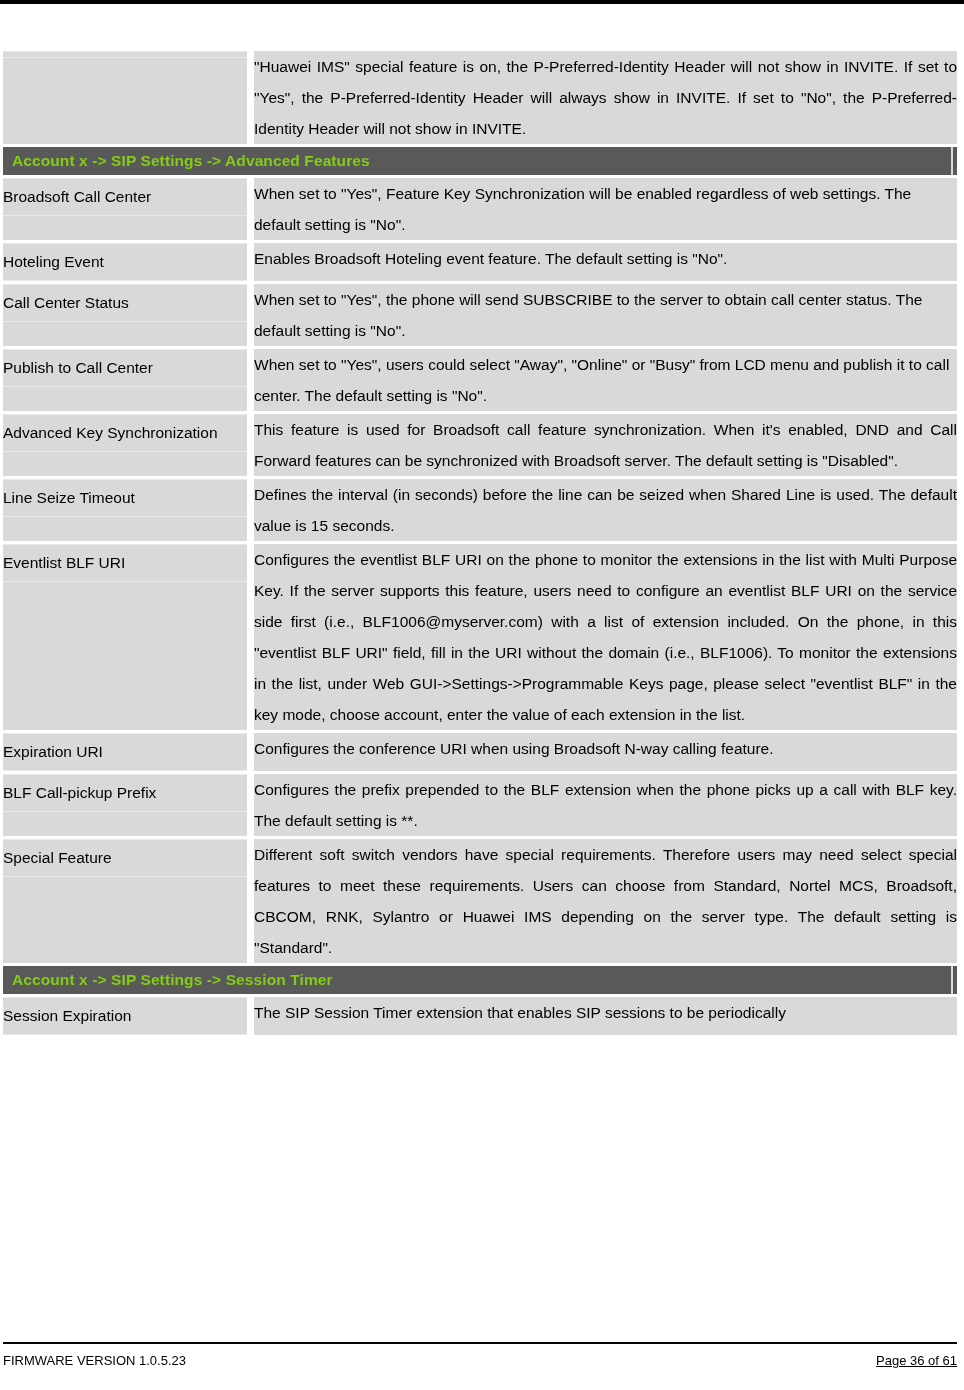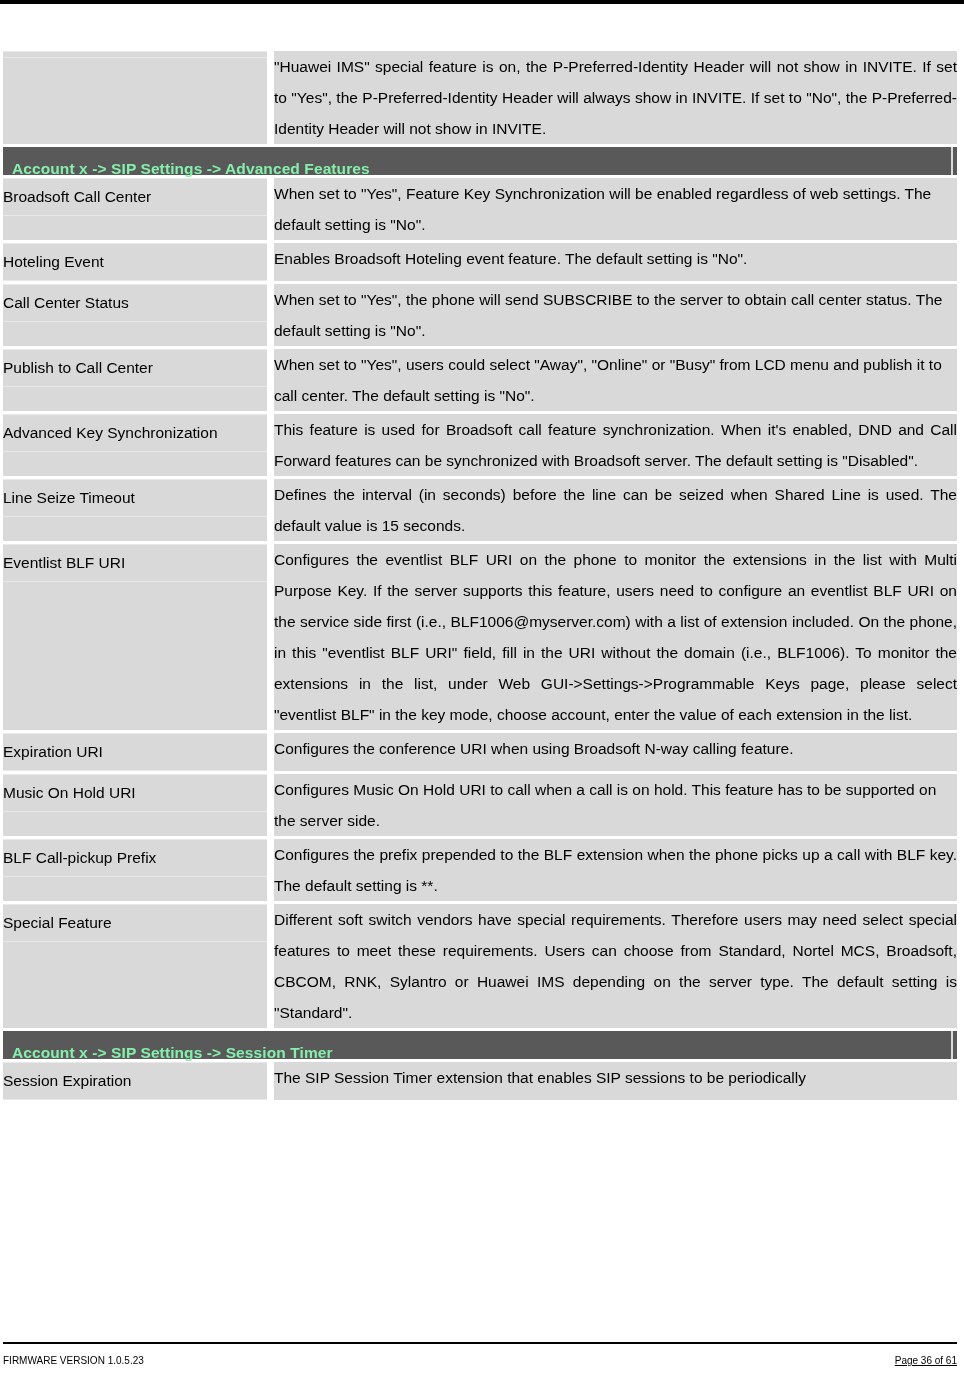--- a/index.html
+++ b/index.html
@@ -45,43 +45,43 @@
     vertical-align: top;
     padding: 0;
   }
 
   
   tr.section-row td {
     padding: 0;
   }
   .section-bar {
     background: #595959;
-    color: #86efac;
+    color: #84cc16;
     font-size: 15.5px;
     font-weight: bold;
     line-height: 28px;
     height: 28px;
-    padding: 8px 0 0 9px;
+    padding: 0 0 0 9px;
     box-sizing: border-box;
     position: relative;
     letter-spacing: 0.1px;
   }
   .section-bar::after {
     content: "";
     position: absolute;
     right: 4px;
     top: 0;
     bottom: 0;
     width: 2px;
     background: #d9d9d9;
   }
 
   
   td.label-cell {
-    width: 264px;
+    width: 244px;
     background: #d9d9d9;
     font-size: 15.5px;
     line-height: 31px;
     padding: 7px 6px 7px 9px;
     box-sizing: border-box;
   }
   td.spacer-cell {
     width: 7px;
     background: #ffffff;
     padding: 0;
@@ -114,21 +114,21 @@
   .footer-rule {
     width: 954px;
     height: 2px;
     background: #000000;
     margin-bottom: 6px;
   }
   .footer-row {
     display: flex;
     justify-content: space-between;
     align-items: center;
-    font-size: 10px;
+    font-size: 13px;
     line-height: 22px;
   }
   .footer-left  { width: 34%; text-align: left; }
   .footer-mid   { width: 32%; text-align: center; }
   .footer-right { width: 34%; text-align: right; text-decoration: underline; }
 </style>
 </head>
 <body>
 
 <div class="page-top-rule"></div>
@@ -204,27 +204,20 @@
           <td class="desc-cell justify">
             <span>Configures the eventlist BLF URI on the phone to monitor the extensions in the list with Multi Purpose Key. If the server supports this feature, users need to configure an eventlist BLF URI on the service side first (i.e., BLF1006@myserver.com) with a list of extension included. On the phone, in this "eventlist BLF URI" field, fill in the URI without the domain (i.e., BLF1006). To monitor the extensions in the list, under Web GUI-&gt;Settings-&gt;Programmable Keys page, please select "eventlist BLF" in the key mode, choose account, enter the value of each extension in the list.</span>
           </td>
         </tr>
         <tr>
           <td class="label-cell">
             <span class="label-inner">Expiration URI</span>
           </td>
           <td class="spacer-cell"></td>
           <td class="desc-cell left"><span>Configures the conference URI when using Broadsoft N-way calling feature.</span></td>
-        </tr>
-        <tr>
-          <td class="label-cell">
-            <span class="label-inner">Music On Hold URI</span>
-          </td>
-          <td class="spacer-cell"></td>
-          <td class="desc-cell left"><span>Configures Music On Hold URI to call when a call is on hold. This feature has to be supported on the server side.</span></td>
         </tr>
         <tr>
           <td class="label-cell">
             <span class="label-inner">BLF Call-pickup Prefix</span>
           </td>
           <td class="spacer-cell"></td>
           <td class="desc-cell justify">
             <span>Configures the prefix prepended to the BLF extension when the phone picks up a call with BLF key. The default setting is **.</span>
           </td>
         </tr>

